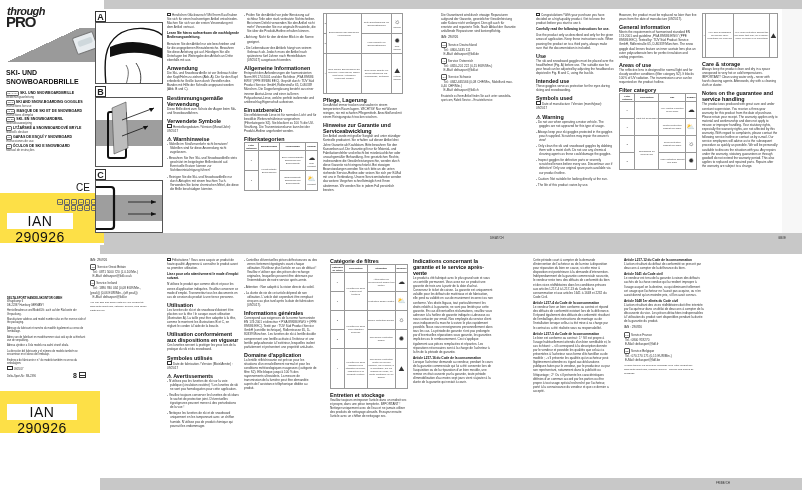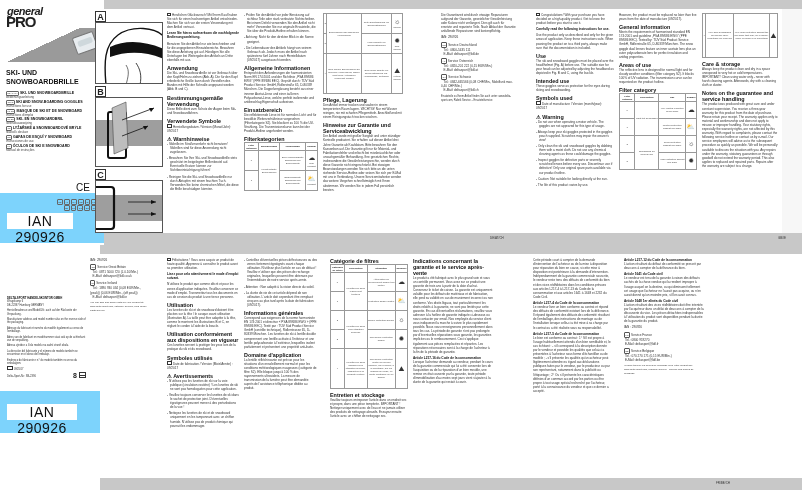--- a/index.html
+++ b/index.html
@@ -9,21 +9,21 @@
 .greybar{background:#c8c8c8}
 .t{font-size:3.1px;line-height:4.1px;color:#333}
 .h{font-weight:bold;font-size:5.4px;line-height:6px;color:#111;margin-top:3px}
 .hb{font-weight:bold;font-size:3.2px;color:#111}
 .p{margin-bottom:2px}
 .li{margin-bottom:2px;padding-left:3px;text-indent:-3px}
 
 #cover{left:0;top:0;width:104px;height:245px;background:#fff}
 .logo1{font-weight:bold;font-style:italic;font-size:11px;line-height:10px;letter-spacing:-0.5px}
 .logo2{font-weight:bold;font-size:15px;line-height:13px;letter-spacing:-1px}
-.covergrey{background:#7dd3fc}
+.covergrey{background:#fde047}
 .ian{background:#fff;font-size:14px;letter-spacing:0.5px;color:#111;text-align:center}
 .title{font-weight:bold;font-size:7px;line-height:9px;color:#111}
 .langt{font-weight:bold;font-size:3.6px;line-height:4.2px;color:#111}
 .langs{font-size:3px;line-height:3.8px;color:#444}
 .badge{display:inline-block;border:0.5px solid #666;border-radius:1px;font-size:2.2px;padding:0 0.5px;margin-right:1px;vertical-align:middle;color:#444}
 
 .figbox{border:1px solid #555;background:#fff}
 .figlbl{border:1px solid #333;font-weight:bold;font-size:9px;width:11px;height:11px;line-height:10px;text-align:center;background:#fff}
 table.ft{border-collapse:collapse;width:100%}
 table.ft td,table.ft th{border:0.5px solid #999;font-size:2.4px;line-height:3px;text-align:center;vertical-align:middle;padding:0.5px;color:#444}
@@ -34,21 +34,21 @@
 </style>
 </head>
 <body>
 
 <div class="abs greybar" style="left:60px;top:0;width:742px;height:9px"></div>
 <div class="abs greybar" style="left:60px;top:233px;width:742px;height:12px"></div>
 <div class="abs greybar" style="left:100px;top:245px;width:702px;height:9px"></div>
 <div class="abs greybar" style="left:100px;top:478px;width:702px;height:12px"></div>
 
 <div class="abs" id="cover">
-  <div class="abs logo1" style="left:7px;top:6px">general</div>
+  <div class="abs logo1" style="left:7px;top:6px">through</div>
   <div class="abs logo2" style="left:6px;top:15px">PRO</div>
 
   <div class="abs" style="left:0;top:28px;width:104px;height:34px;background:linear-gradient(155deg,#fff 0 45%,#9a9a9a 45% 100%)"></div>
   <div class="abs" style="left:74px;top:34px;width:22px;height:18px;border:0.5px solid #777;background:#e8ecef;border-radius:2px;transform:rotate(-20deg)">
     <div style="position:absolute;left:3px;top:4px;width:15px;height:6px;background:#cfd8dc;border-radius:2px"></div>
   </div>
   <div class="abs title" style="left:6px;top:68px;width:98px">SKI- UND SNOWBOARDBRILLE</div>
 
   <div class="abs" style="left:6px;top:91px;width:96px">
     <div><span class="badge">DE AT CH</span><span class="langt">SKI- UND SNOWBOARDBRILLE</span><div class="langs">Bedienungsanleitung</div></div>

